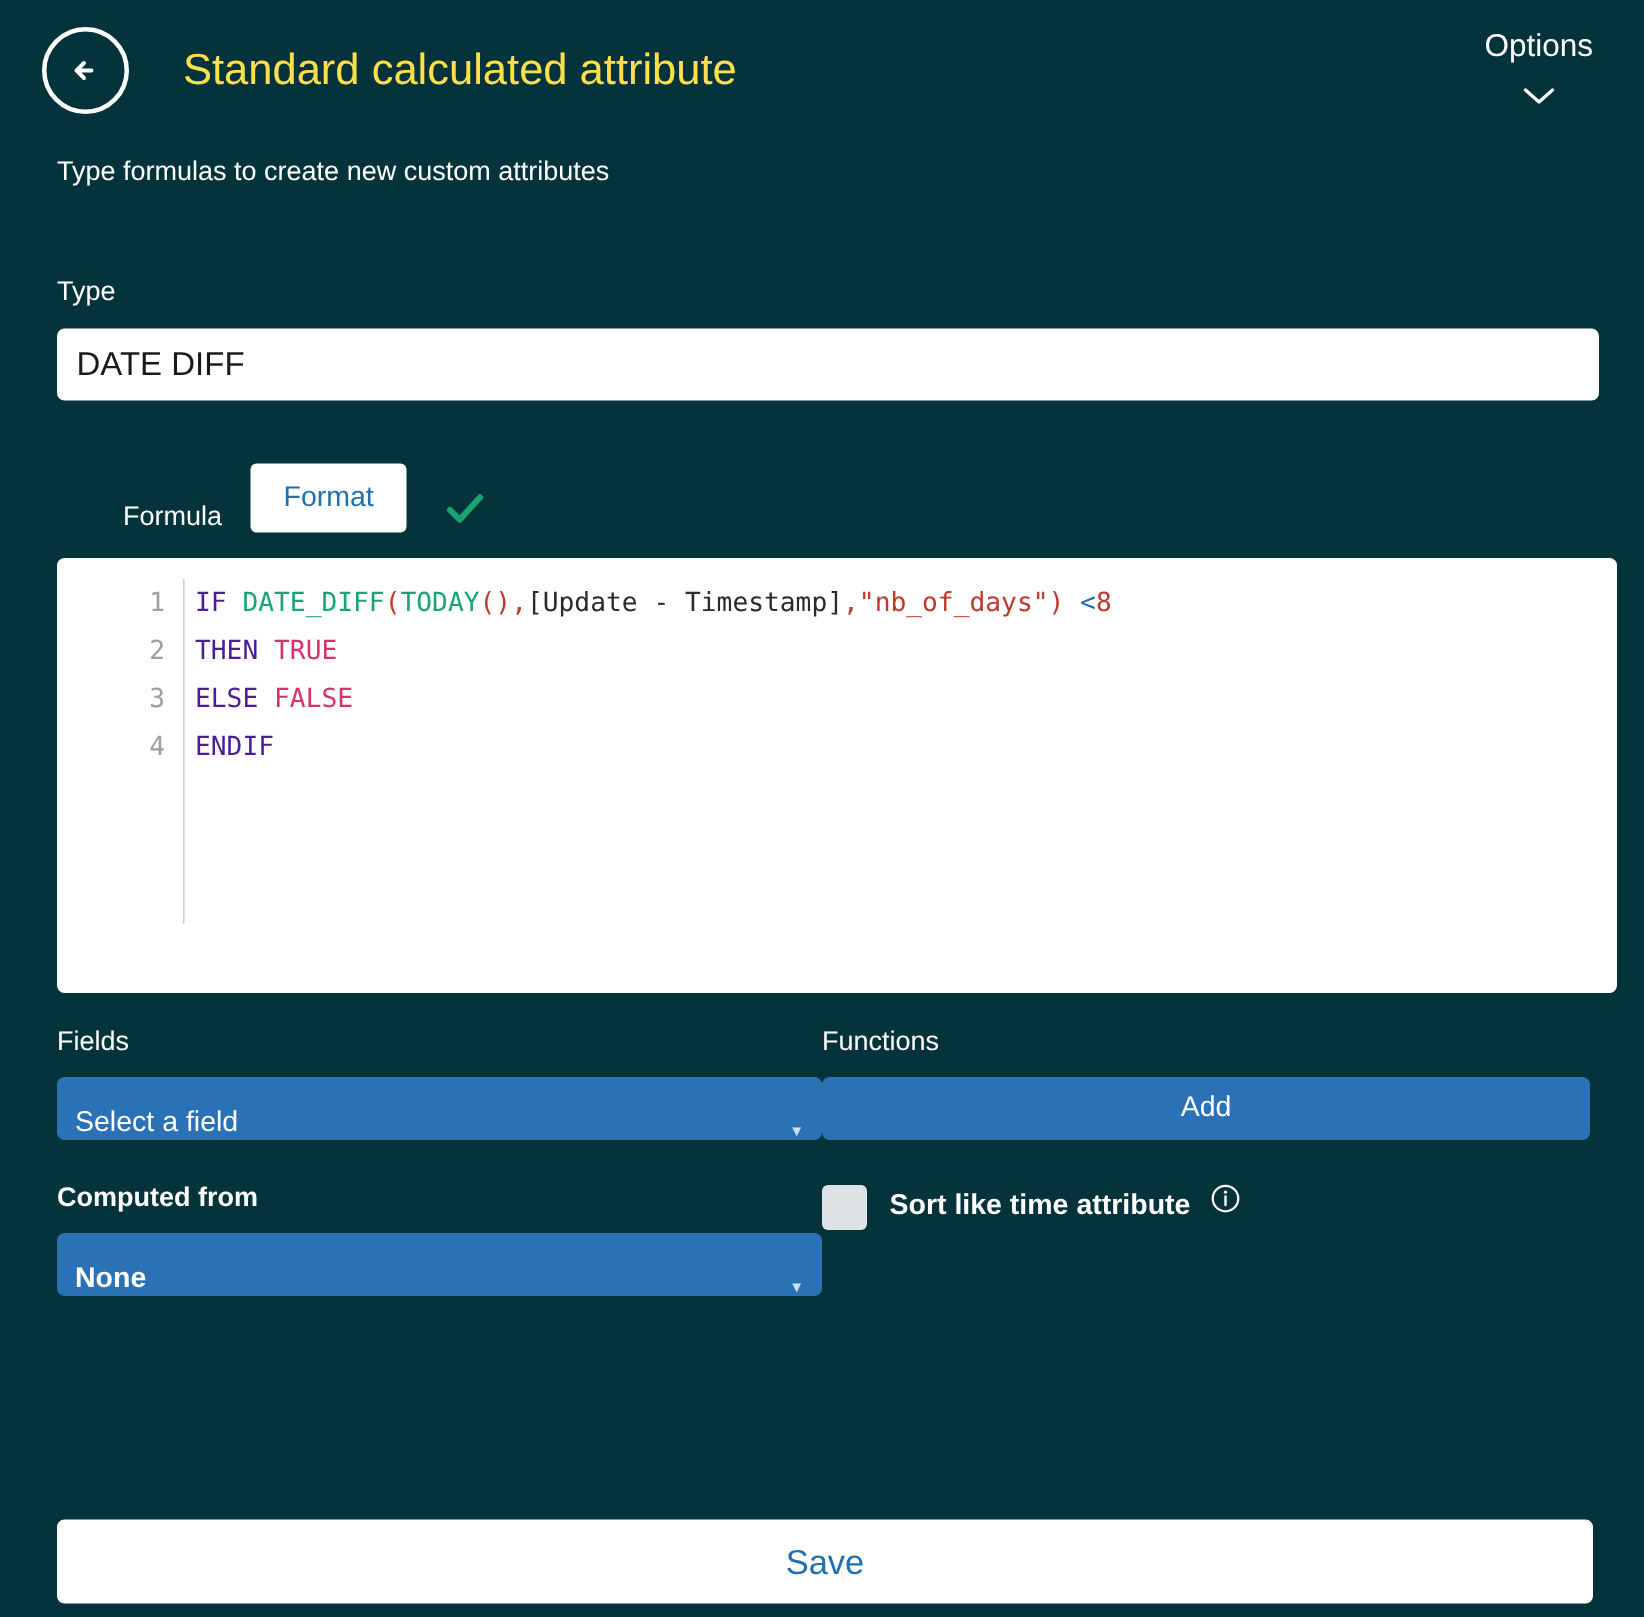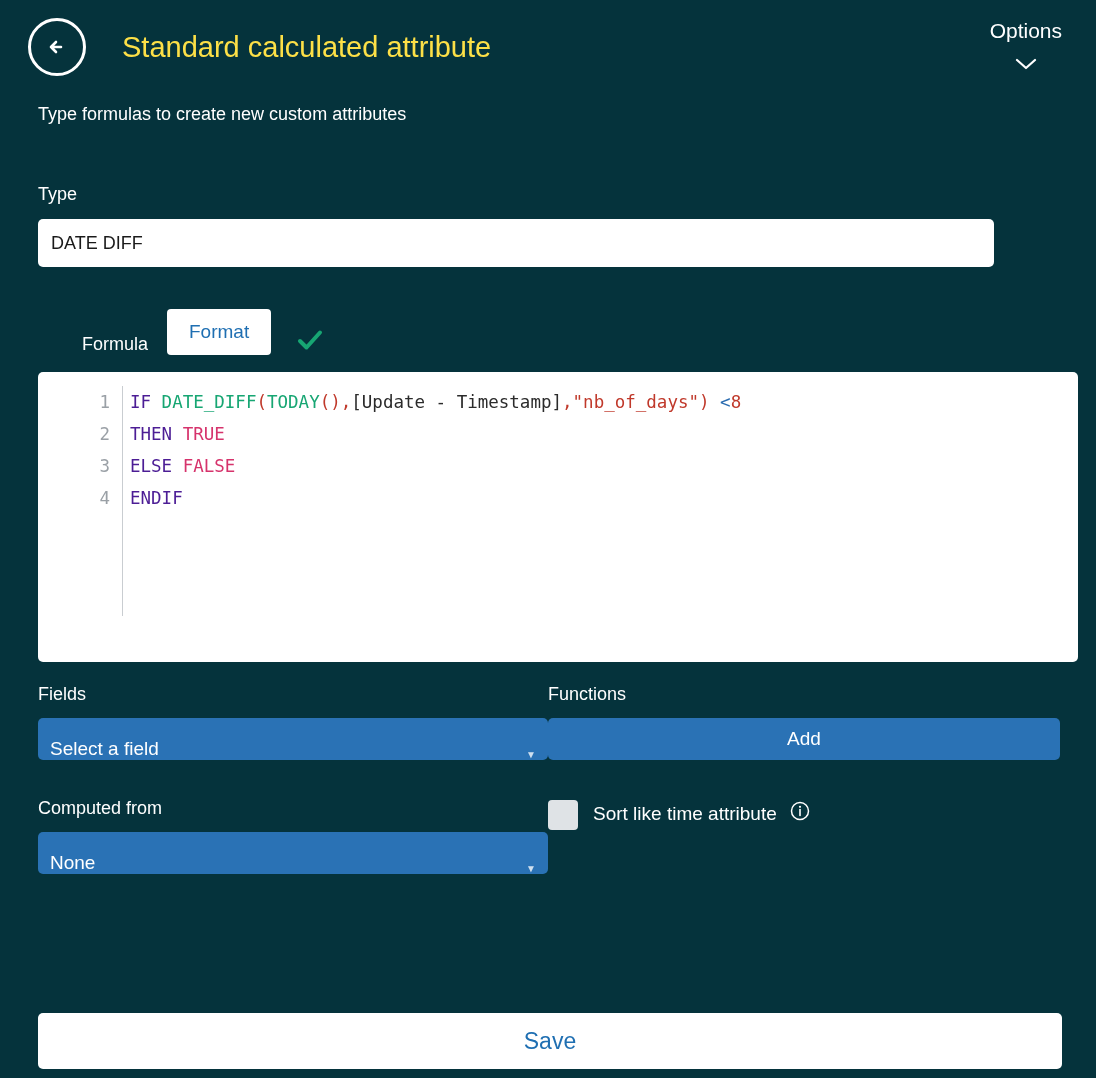--- a/index.html
+++ b/index.html
@@ -78,27 +78,27 @@
     padding: 0 38px;
     box-sizing: border-box;
   }
   .label {
     font-size: 18px;
     color: #ffffff;
   }
   .name-label { margin-top: 59px; }
   .name-input {
     margin-top: 14px;
-    width: 956px;
+    width: 1028px;
     height: 48px;
     box-sizing: border-box;
     background: #ffffff;
     border: none;
     border-radius: 5px;
-    font-size: 18px;
+    font-size: 22px;
     color: #1a1a1a;
     padding: 0 13px;
     font-family: "Liberation Sans", sans-serif;
     outline: none;
     display: block;
   }
 
   .formula-row {
     display: flex;
     align-items: flex-end;
@@ -212,21 +212,22 @@
     border-radius: 5px;
     color: #ffffff;
     font-size: 19px;
     cursor: pointer;
     font-family: "Liberation Sans", sans-serif;
   }
 
   
   .row-three {
     display: flex;
-    margin-top: 38px;
+    margin-top: 28px;
+    font-weight: bold;
   }
   .computed-col { width: 520px; }
   .sort-col {
     width: 520px;
     display: flex;
     align-items: flex-start;
     padding-top: 1px;
   }
   .checkbox {
     width: 30px;

